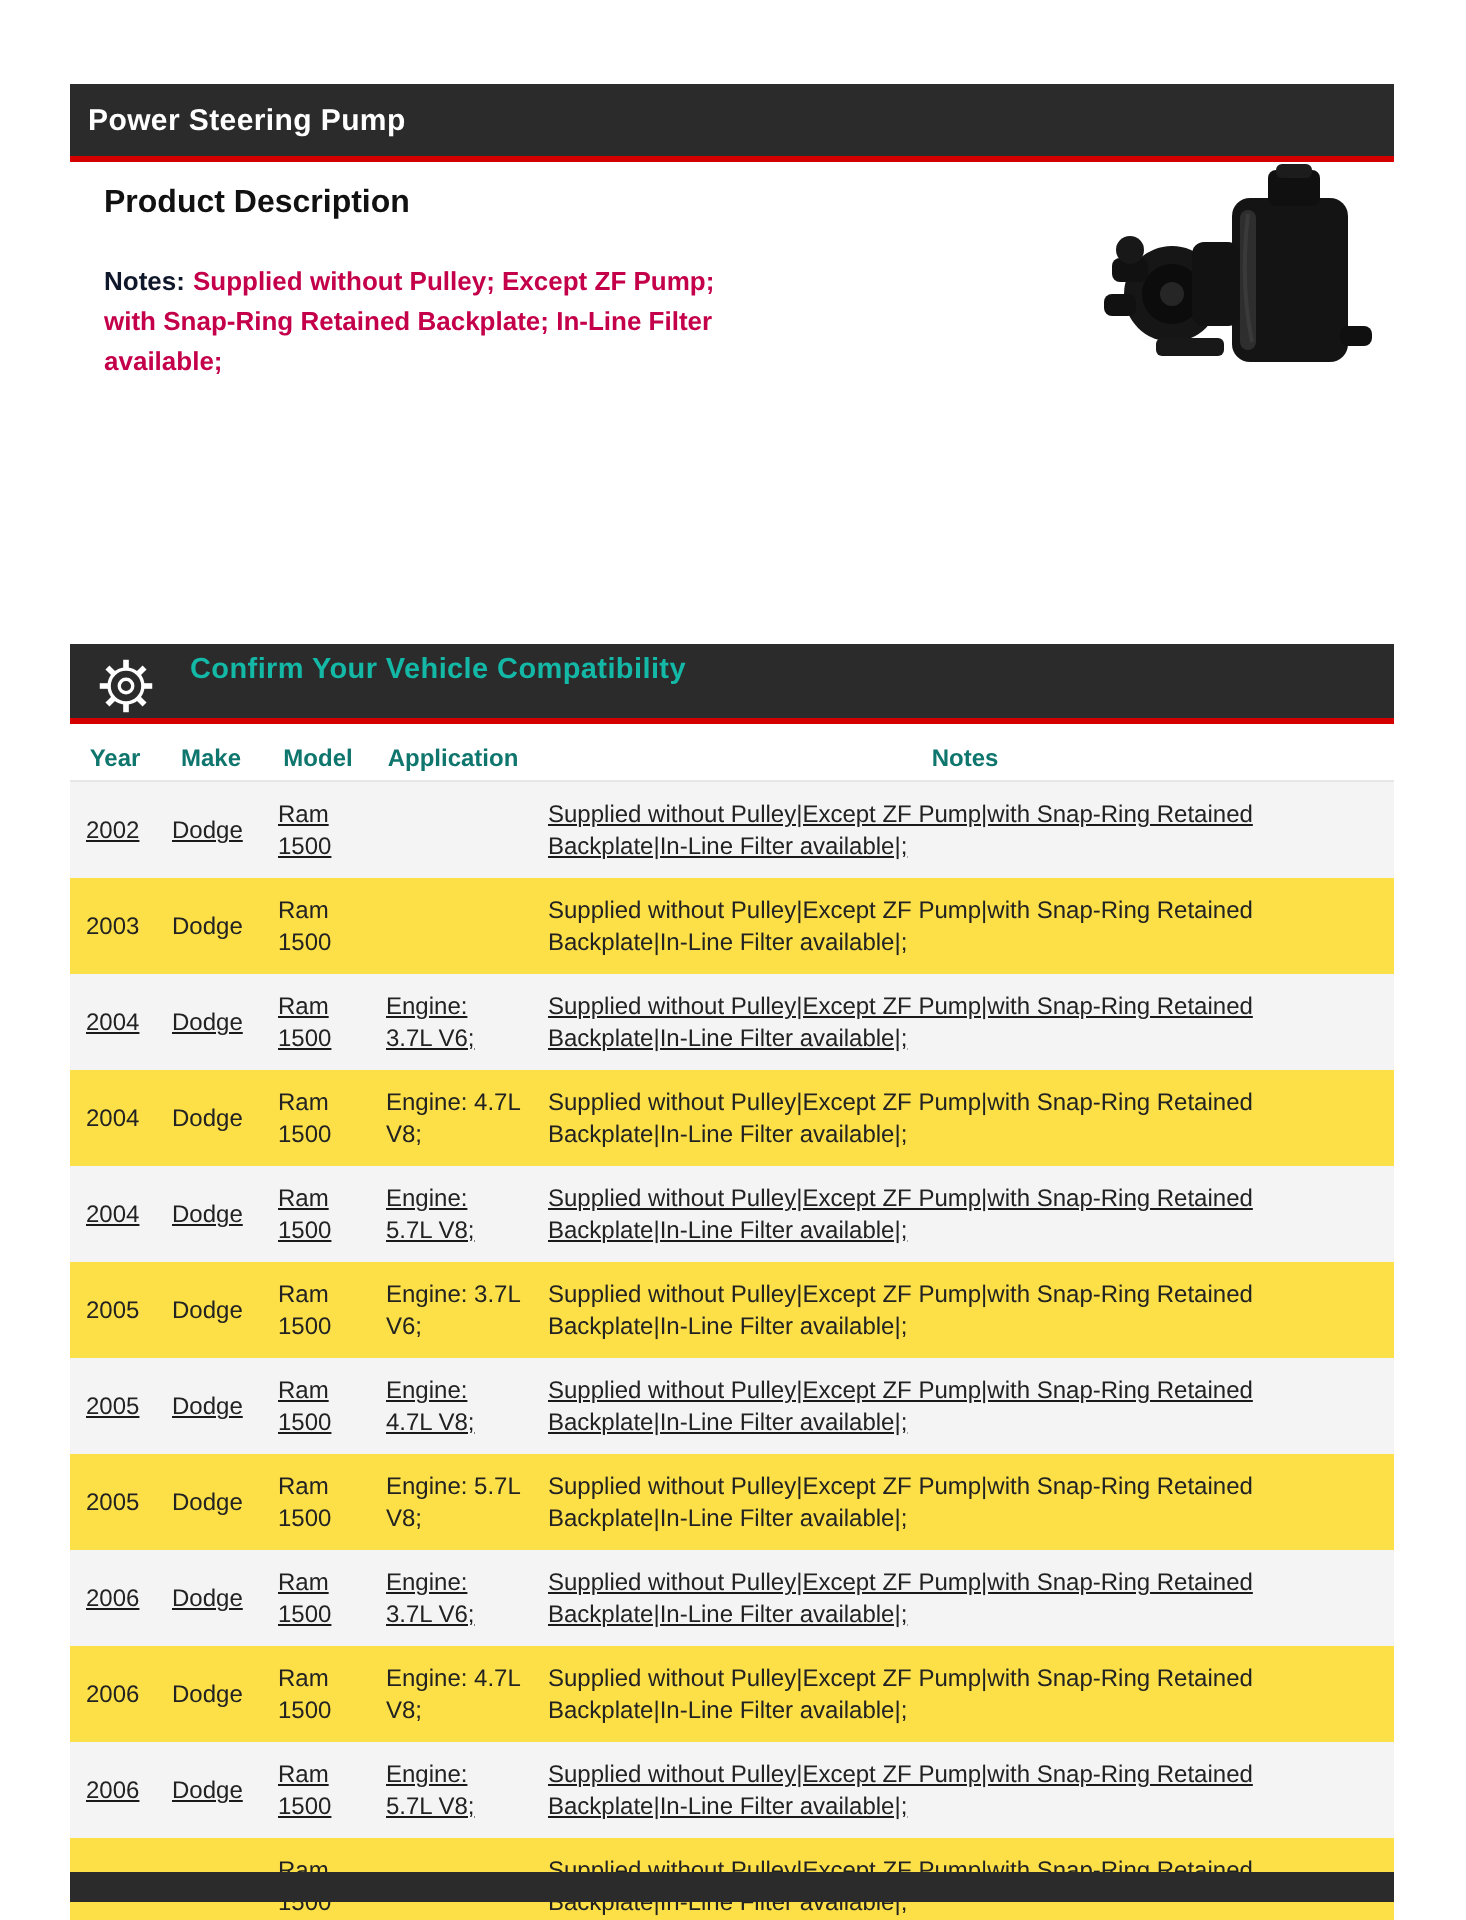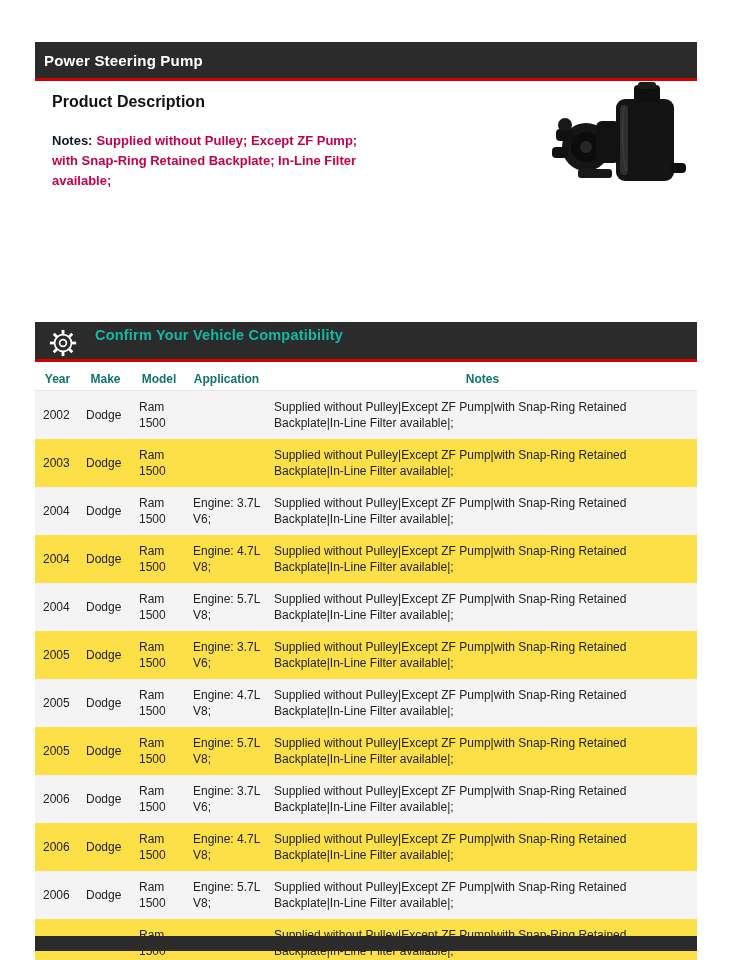--- a/index.html
+++ b/index.html
@@ -101,21 +101,21 @@
   .compat-table td {
     padding: 8px 6px 8px 8px;
     line-height: 16px;
     vertical-align: middle;
     color: #222222;
   }
   .compat-table col.c-year  { width: 43px; }
   .compat-table col.c-make  { width: 53px; }
   .compat-table col.c-model { width: 54px; }
   .compat-table col.c-app   { width: 81px; }
-  .compat-table tr.stripe { background: #f4f4f4; }
+  .compat-table tr.stripe { background: #f4f4f4; text-decoration: underline; }
   .compat-table tr.plain  { background: #fde047; }
   
   .footer-bar {
     position: absolute;
     left: 35px;
     right: 36px;
     bottom: 9px;
     height: 15px;
     background: #2b2b2b;
   }

